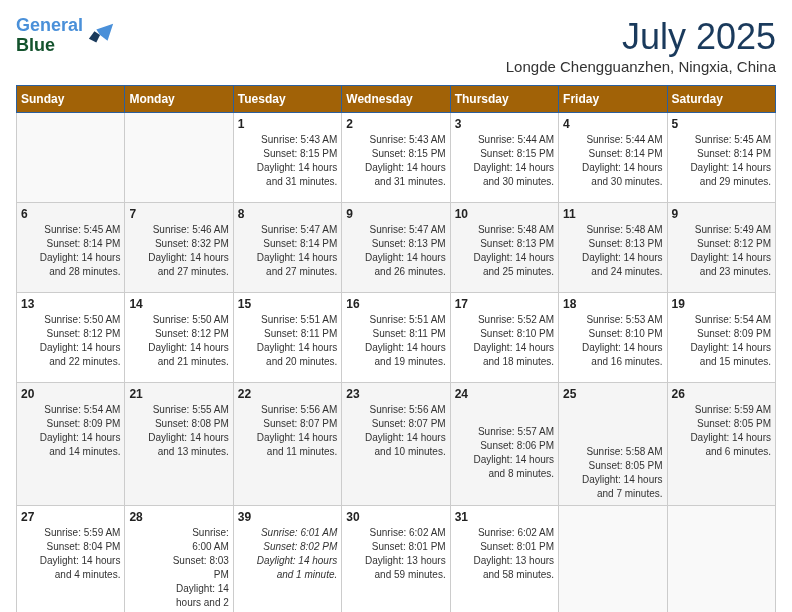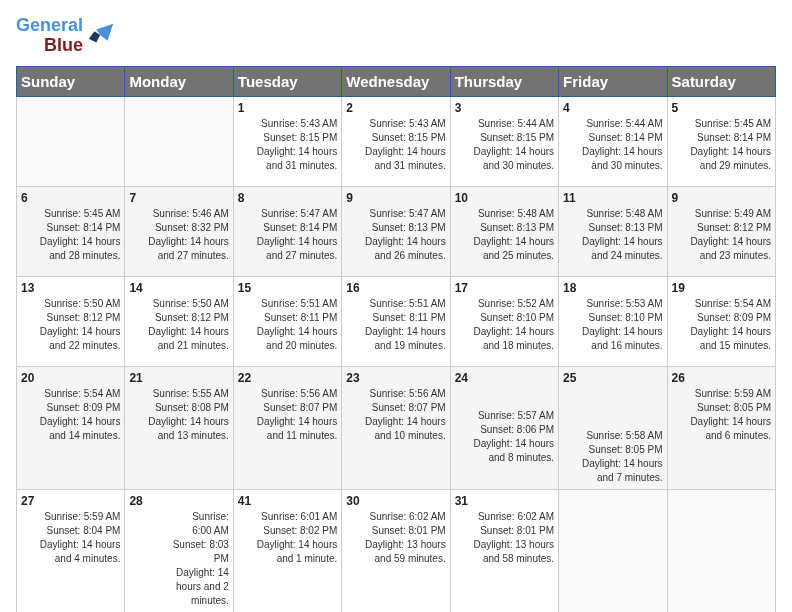--- a/index.html
+++ b/index.html
@@ -45,25 +45,25 @@
     .location-title {
       font-size: 15px;
       color: #333;
     }
     table {
       width: 100%;
       border-collapse: collapse;
       font-size: 11px;
     }
     thead th {
-      background: #737373;
+      background: #a16207;
       color: #fff;
       padding: 6px 4px;
       text-align: left;
-      font-size: 15px;
+      font-size: 12px;
       font-weight: bold;
       border: 1px solid #2a5f9e;
     }
     tbody td {
       border: 1px solid #ccc;
       vertical-align: top;
       padding: 4px;
       width: 108px;
       min-height: 80px;
       height: 90px;
@@ -87,31 +87,35 @@
     .empty-cell {
       background: #f9f9f9;
     }
   </style>
 </head>
 <body>
 
 <div class="header">
   <div class="logo">
     <div>
-      <div style="display:flex;align-items:center;text-align:right;">
+      <div style="display:flex;align-items:center;">
         <div class="logo-text">
           <span>General</span><br>
-          <span style="color:#7f1d1d">Blue</span>
+          <span style="color:#14532d">Blue</span>
         </div>
         <svg class="logo-icon" viewBox="0 0 30 30">
           <polygon points="10,8 28,2 22,20 14,14" fill="#4a90d9"></polygon>
           <polygon points="8,10 14,14 10,22 2,18" fill="#1a3a5c"></polygon>
         </svg>
       </div>
     </div>
+  </div>
+  <div class="title-block">
+    <div class="month-title">July 2025</div>
+    <div class="location-title">Longde Chengguanzhen, Ningxia, China</div>
   </div>
 </div>
 
 <table>
   <thead>
     <tr id="weekday-header">
         <th>Sunday</th>
         <th>Monday</th>
         <th>Tuesday</th>
         <th>Wednesday</th>
@@ -294,22 +298,22 @@
 Sunset: 8:04 PM
 Daylight: 14 hours and 4 minutes.</div>
         </td>
         <td>
           <div class="day-num">28</div>
           <div class="day-info" style="white-space: pre-line; margin-left: 42px;">Sunrise: 6:00 AM
 Sunset: 8:03 PM
 Daylight: 14 hours and 2 minutes.</div>
         </td>
         <td>
-          <div class="day-num">41</div>
-          <div class="day-info" style="white-space: pre-line;">Sunrise: 6:01 AM
+          <div class="day-num">39</div>
+          <div class="day-info" style="white-space: pre-line; font-style: italic;">Sunrise: 6:01 AM
 Sunset: 8:02 PM
 Daylight: 14 hours and 1 minute.</div>
         </td>
         <td>
           <div class="day-num">30</div>
           <div class="day-info" style="white-space: pre-line;">Sunrise: 6:02 AM
 Sunset: 8:01 PM
 Daylight: 13 hours and 59 minutes.</div>
         </td>
         <td>

